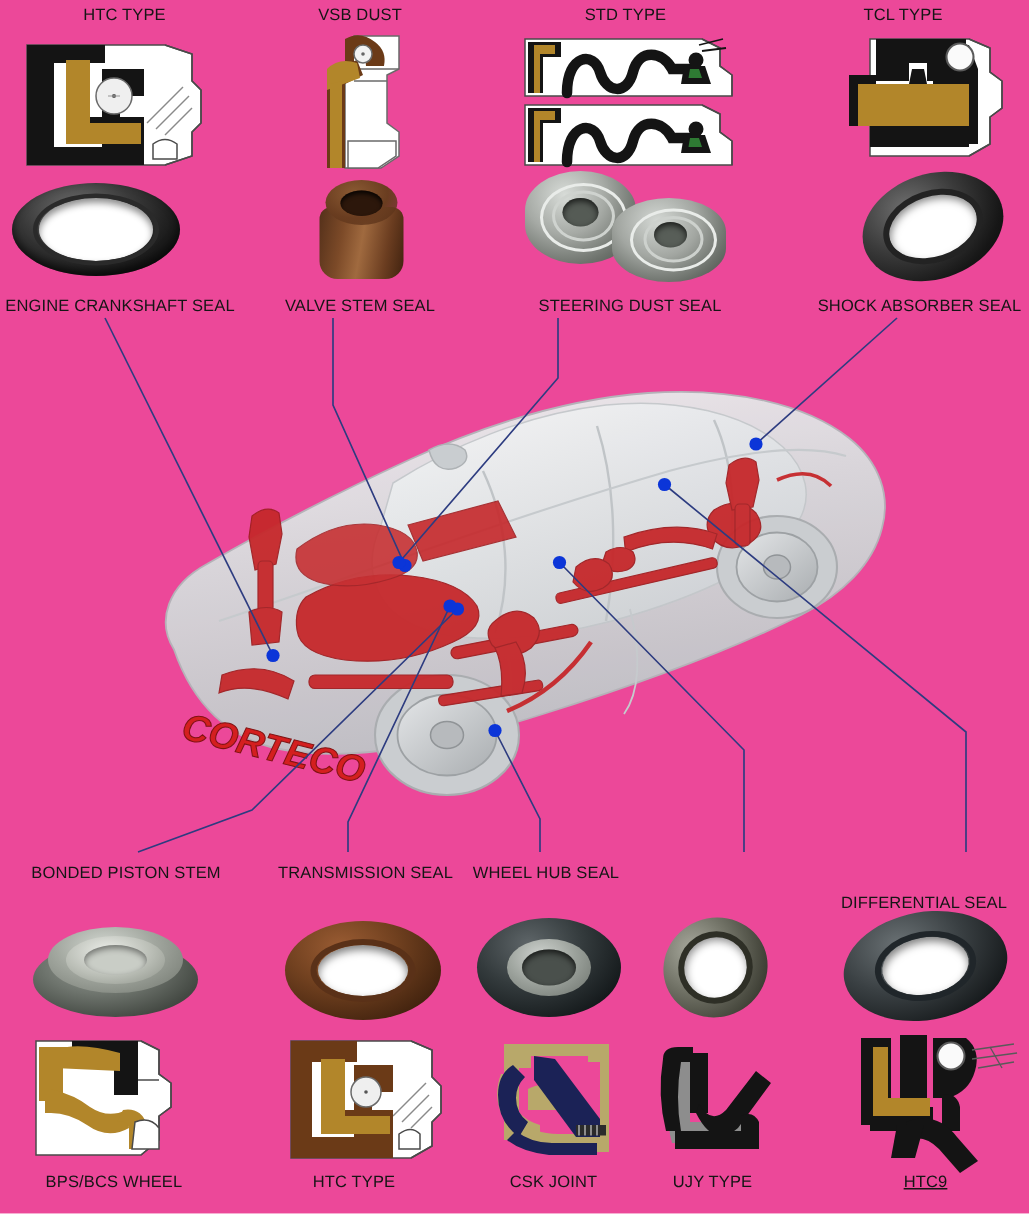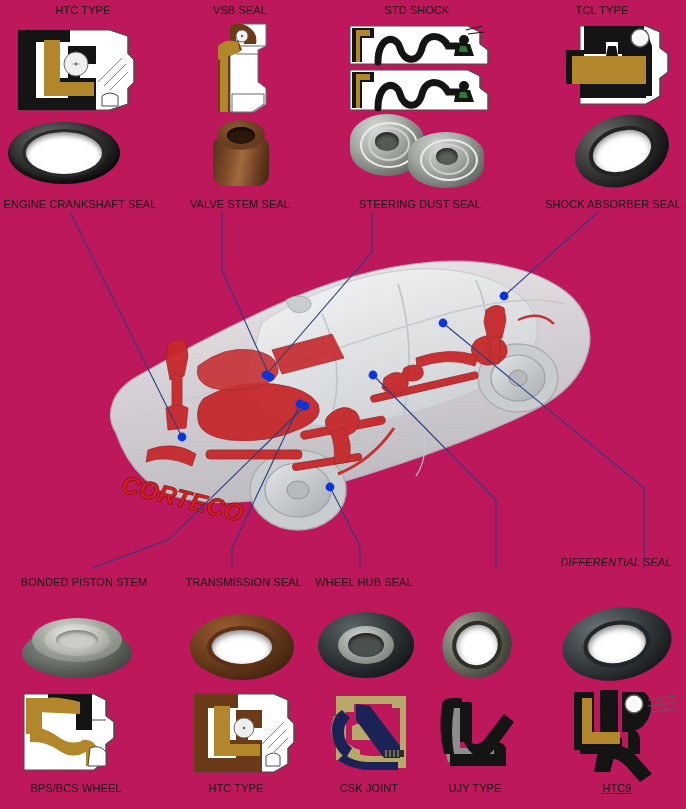--- a/index.html
+++ b/index.html
@@ -8,21 +8,21 @@
     background: #ffffff;
   }
   body {
     font-family: "Liberation Sans", sans-serif;
     -webkit-font-smoothing: antialiased;
   }
   #page {
     position: relative;
     width: 686px;
     height: 809px;
-    background: #be185d;
+    background: #ec4899;
     overflow: hidden;
   }
 
   
   .lbl {
     position: absolute;
     text-align: center;
     color: #151515;
     font-size: 11px;
     letter-spacing: .1px;
@@ -51,22 +51,22 @@
     width: 686px; height: 809px;
     pointer-events: none;
   }
 </style>
 </head>
 <body>
 
 <div id="page">
 
   <div class="lbl type-lbl" style="left:18px;  top:4px; width:130px;">HTC TYPE</div>
-  <div class="lbl type-lbl" style="left:175px; top:4px; width:130px;">VSB SEAL</div>
-  <div class="lbl type-lbl" style="left:352px; top:4px; width:130px;">STD SHOCK</div>
+  <div class="lbl type-lbl" style="left:175px; top:4px; width:130px;">VSB DUST</div>
+  <div class="lbl type-lbl" style="left:352px; top:4px; width:130px;">STD TYPE</div>
   <div class="lbl type-lbl" style="left:537px; top:4px; width:130px;">TCL TYPE</div>
 
   <div class="art" style="left:10px; top:20px;">
     <svg class="dwg" width="132" height="96" viewBox="0 0 132 96">
 
       <path d="M8 10 L100 10 L118 16 L118 34 L124 40 L124 62 L118 68 L118 84 L100 90 L8 90 Z" fill="#ffffff" stroke="#4a4a4a" stroke-width="1"></path>
 
       <path d="M100 10 L118 16 L118 34 L124 40 L124 62 L118 68 L118 84 L100 90" fill="none" stroke="#4a4a4a" stroke-width="1"></path>
 
       <g stroke="#8a8a8a" stroke-width="1">
@@ -338,21 +338,21 @@
       <circle cx="300" cy="404" r="4.4"></circle>
       <circle cx="330" cy="487" r="4.4"></circle>
       <circle cx="373" cy="375" r="4.4"></circle>
       <circle cx="443" cy="323" r="4.4"></circle>
     </g>
   </svg>
 
   <div class="lbl part-lbl" style="left:8px;   top:576px; width:152px;">BONDED PISTON STEM</div>
   <div class="lbl part-lbl" style="left:166px; top:576px; width:136px;text-align:right;">TRANSMISSION SEAL</div>
   <div class="lbl part-lbl" style="left:308px; top:576px; width:112px;">WHEEL HUB SEAL</div>
-  <div class="lbl part-lbl" style="left:548px; top:556px; width:136px;font-style:italic;">DIFFERENTIAL SEAL</div>
+  <div class="lbl part-lbl" style="left:548px; top:596px; width:136px;">DIFFERENTIAL SEAL</div>
 
   <div class="photo" style="left:22px; top:612px; width:110px; height:68px;">
     <div class="ring" style="left:0;top:16px;width:110px;height:50px;
          background:radial-gradient(ellipse at 40% 30%, #9aa09a 0%, #6e746d 40%, #454a44 74%, #2b2f2a 100%);"></div>
     <div class="ring" style="left:10px;top:6px;width:90px;height:44px;
          background:radial-gradient(ellipse at 42% 30%, #d4d8d2 0%, #a2a79f 45%, #6f746c 100%);"></div>
     <div class="ring" style="left:22px;top:12px;width:66px;height:32px;
          background:radial-gradient(ellipse at 42% 32%, #eceee9 0%, #b9bdb5 55%, #8a8f86 100%);"></div>
     <div class="ring" style="left:34px;top:18px;width:42px;height:20px;
          background:#c9cdc6; box-shadow: inset 0 2px 4px rgba(0,0,0,.45);"></div>

